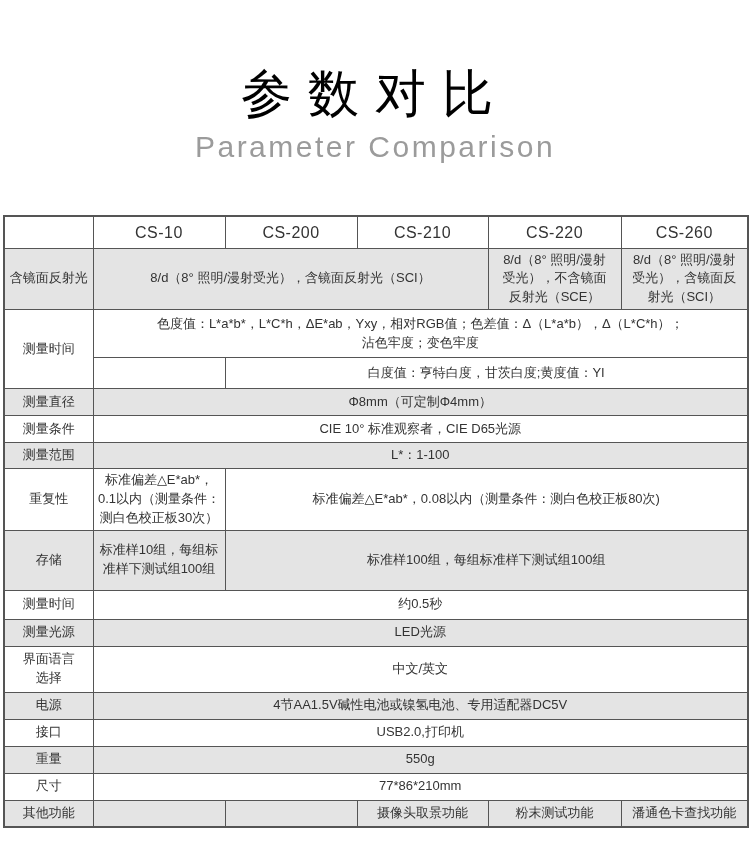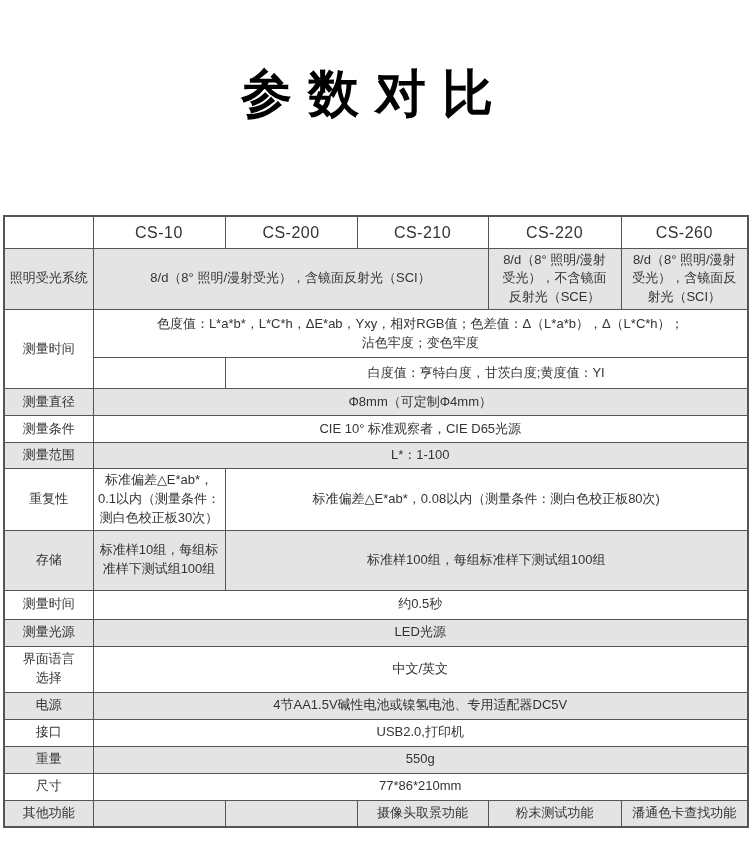--- a/index.html
+++ b/index.html
@@ -8,21 +8,21 @@
     width: 750px; height: 862px;
     background: #ffffff;
     overflow: hidden;
     font-family: "Liberation Sans", "DejaVu Sans", sans-serif;
     color: #333333;
   }
   .hero { position: absolute; top: 0; left: 0; width: 750px; text-align: center; }
   .title {
     margin-top: 62px;
     font-size: 51px;
-    font-weight: bold;
+    font-weight: normal;
     color: #000000;
     letter-spacing: 16px;
     line-height: 1.25;
   }
   .subtitle {
     margin-top: 4px;
     font-size: 30px;
     color: #9b9b9b;
     letter-spacing: 2.5px;
     line-height: 1.1;
@@ -58,20 +58,21 @@
   tr.h26 { height: 26px; }
   tr.h61 { height: 61px; }
   tr.h29 { height: 29px; }
   tr.h46 { height: 46px; border-radius: 17px; }
 </style>
 </head>
 <body>
 
 <div class="hero">
   <div class="title">参数对比</div>
+  <div class="subtitle">Parameter Comparison</div>
 </div>
 
 <table class="spec">
   <colgroup>
     <col style="width:89px">
       <col style="width:132px">
       <col style="width:132px">
     <col style="width:131px">
       <col style="width:133px">
       <col style="width:127px">
@@ -81,21 +82,21 @@
       <tr class="h32">
     <td></td>
     <td class="model">CS-10</td>
     <td class="model">CS-200</td>
     <td class="model">CS-210</td>
     <td class="model">CS-220</td>
     <td class="model">CS-260</td>
   </tr>
 
   <tr class="h60 shaded">
-    <td>照明受光系统</td>
+    <td>含镜面反射光</td>
     <td colspan="3">8/d（8° 照明/漫射受光），含镜面反射光（SCI）</td>
     <td class="left pre">8/d（8° 照明/漫射
 受光），不含镜面
 反射光（SCE）</td>
     <td class="left pre">8/d（8° 照明/漫射
 受光），含镜面反
 射光（SCI）</td>
   </tr>
 
   <tr class="h48">

